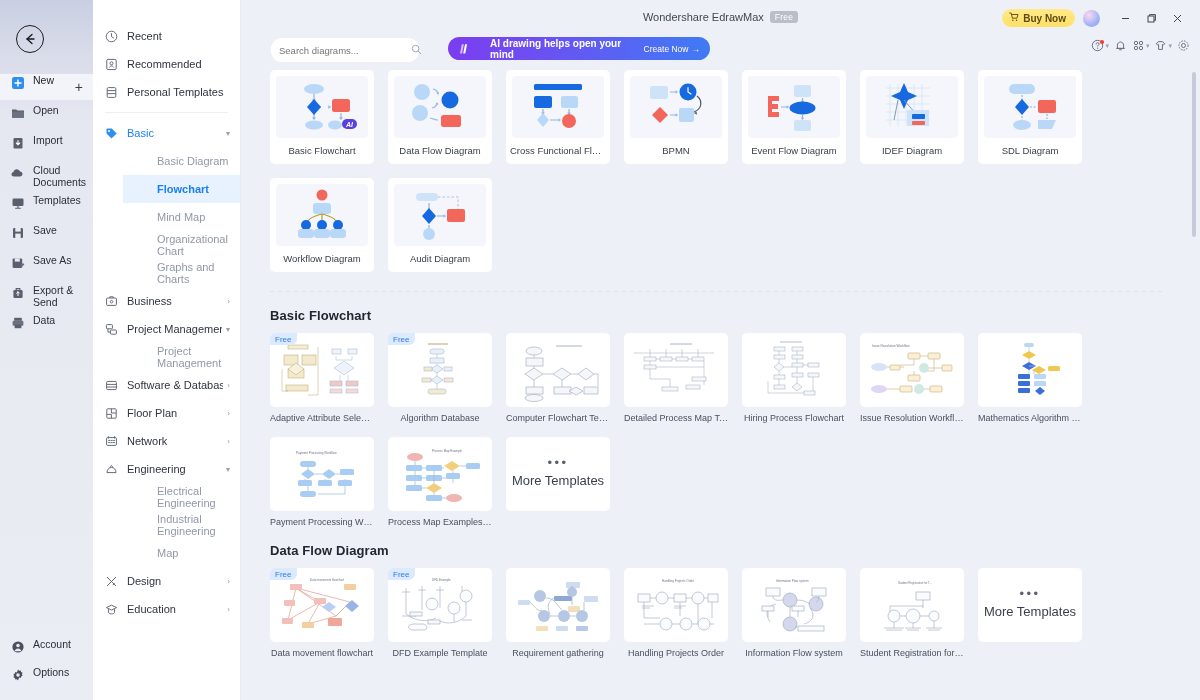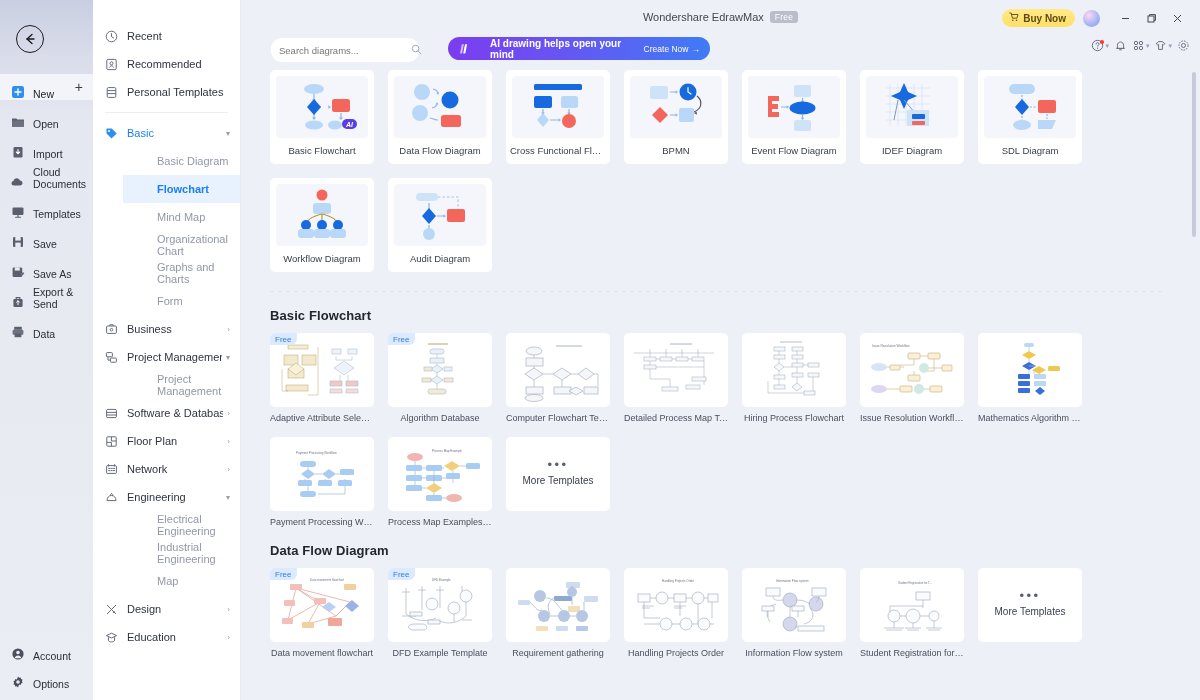--- a/index.html
+++ b/index.html
@@ -18,21 +18,21 @@
   }
   #rail-top { height:70px; position:relative; }
   #back-btn {
     position:absolute; left:16px; top:25px; width:28px; height:28px;
     border:1.6px solid #1c1c20; border-radius:50%;
     display:flex; align-items:center; justify-content:center;
     cursor:pointer; background:transparent;
   }
   #back-btn svg { display:block; }
   .rail-item {
-    display:flex; align-items:flex-end; height:26px; padding-left:9px;
+    display:flex; align-items:flex-start; height:26px; padding-left:9px;
     font-size:10.5px; color:#2b2e38; cursor:pointer; position:relative;
     margin-bottom: 0px;
   }
   .rail-item .ri-ico { width:17px; height:17px; margin-right:7px; flex:0 0 17px;
     display:flex; align-items:center; justify-content:center; }
   .rail-item.active { background:#f3f4f9; }
   .rail-item.active .ri-label { color:#1b1d26; }
   #rail-new-plus { position:absolute; right:10px; top:50%; transform:translateY(-50%);
     font-size:14px; color:#3a3d48; line-height:1; }
   #rail-list { margin-top:4px; }
@@ -156,21 +156,21 @@
   .tpl-label {
     font-size:9px; color:#4a4f5b; margin-top:6px; white-space:nowrap;
     overflow:hidden; text-overflow:ellipsis; width:104px; text-align:center;
   }
   .more-card {
     width:104px; height:74px; background:#ffffff; border-radius:5px;
     display:flex; flex-direction:column; align-items:center; justify-content:center;
     cursor:pointer; gap:7px;
   }
   .more-dots { letter-spacing:2.5px; color:#5a606e; font-size:13px; line-height:6px; }
-  .more-label { font-size:10px; color:#3b404c; }
+  .more-label { font-size:13px; color:#3b404c; }
   svg { overflow:visible; }
 </style>
 </head>
 <body>
 
 <div id="app">
 
   <div id="left-rail">
     <div id="rail-top">
       <div id="back-btn">
@@ -352,23 +352,20 @@
         <span>Flowchart</span>
       </div>
     <div class="cat-sub">
         <span>Mind Map</span>
       </div>
     <div class="cat-sub">
         <span>Organizational Chart</span>
       </div>
     <div class="cat-sub">
         <span>Graphs and Charts</span>
-      </div>
-    <div class="cat-sub">
-        <span>Form</span>
       </div>
 
     <div class="cat-row">
       <span class="c-ico">
         <svg width="13" height="13" viewBox="0 0 13 13">
             <rect x="1.6" y="3" width="9.8" height="7.4" rx="1" fill="none" stroke="#656b7a" stroke-width="1"></rect>
             <path d="M4.8 3V1.8h3.4V3" fill="none" stroke="#656b7a" stroke-width="1"></path>
             <circle cx="6.5" cy="6.7" r="1.3" fill="none" stroke="#656b7a" stroke-width=".9"></circle>
           </svg>
       </span>

